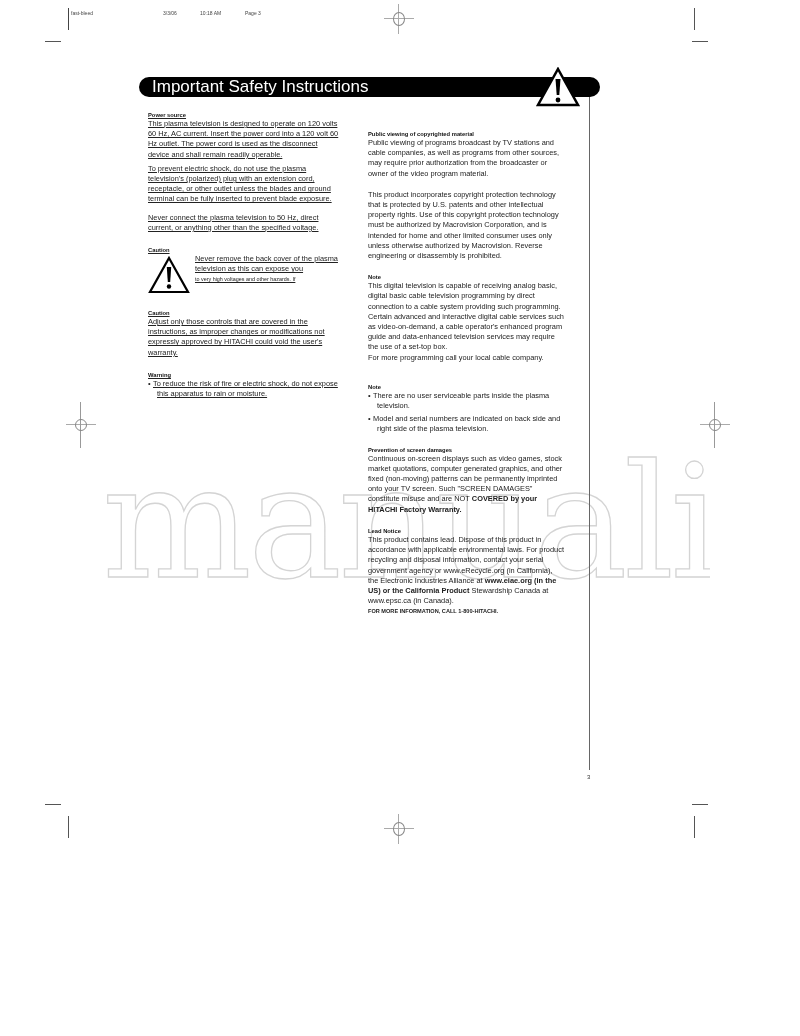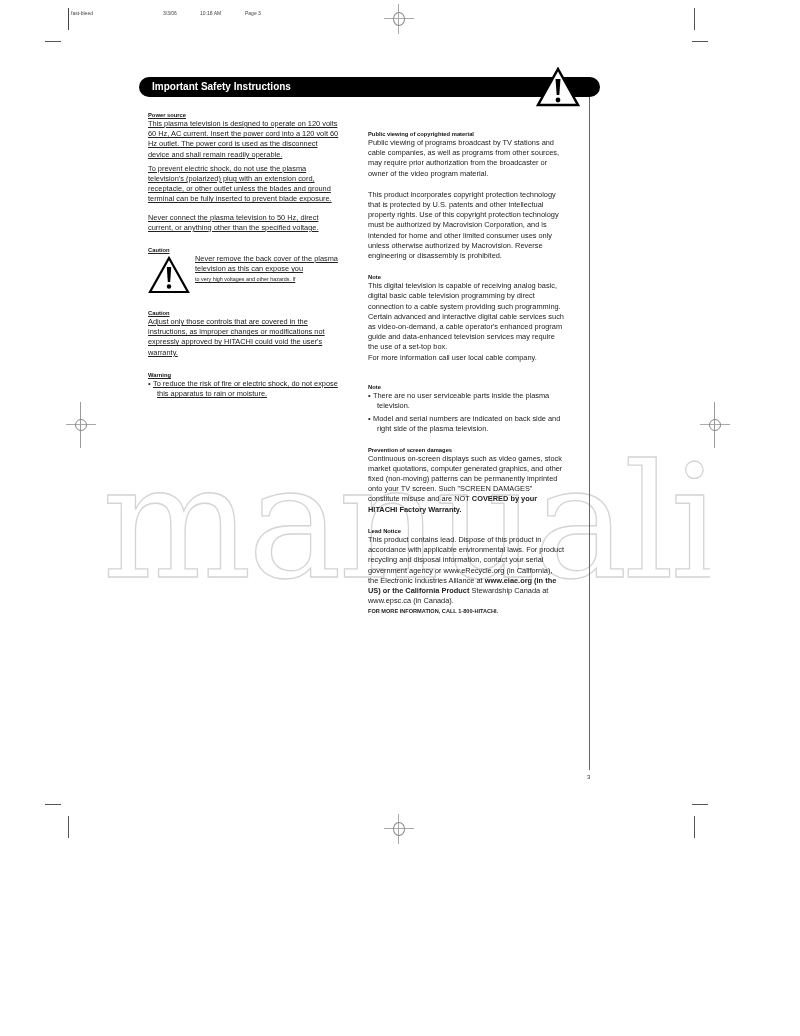--- a/index.html
+++ b/index.html
@@ -19,21 +19,21 @@
   .reg .h { position: absolute; left: 0; top: 14px; width: 30px; height: 1px; background: #aaa; }
   .reg .v { position: absolute; left: 14px; top: 0; width: 1px; height: 30px; background: #aaa; }
   .reg .c { position: absolute; left: 9px; top: 8px; width: 10px; height: 12px; border: 1px solid #888; border-radius: 50%; }
   .reg.side .v { background: #999; }
   
   .header-bar {
     left: 139px; top: 77px; width: 461px; height: 20px; background: #000;
     border-radius: 10px 10px 10px 10px;
   }
   .header-title {
-    left: 152px; top: 78px; font-size: 10px; font-weight: bold; color: #fff; line-height: 18px;
+    left: 152px; top: 78px; font-size: 17px; font-weight: normal; color: #fff; line-height: 18px;
   }
   .header-warning { left: 536px; top: 67px; width: 44px; height: 40px; }
   .right-rule { left: 589px; top: 97px; width: 1px; height: 673px; background: #666; }
   
   .col { font-size: 7.4px; line-height: 10.2px; color: #222; }
   .col-left { left: 148px; top: 111px; width: 192px; text-decoration: underline; }
   .col-right { left: 368px; top: 130px; width: 196px; }
   .h { font-weight: bold; font-size: 5.8px; line-height: 8px; color: #111; margin: 0; }
   .p { margin: 0 0 4px 0; }
   .caution-block { position: relative; min-height: 46px; }
@@ -134,21 +134,21 @@
 
 <div class="abs col col-right">
   <div class="h">Public viewing of copyrighted material</div>
   <p class="p">Public viewing of programs broadcast by TV stations and cable companies, as well as programs from other sources, may require prior authorization from the broadcaster or owner of the video program material.</p>
   <div style="height:7px"></div>
   <p class="p">This product incorporates copyright protection technology that is protected by U.S. patents and other intellectual property rights. Use of this copyright protection technology must be authorized by Macrovision Corporation, and is intended for home and other limited consumer uses only unless otherwise authorized by Macrovision. Reverse engineering or disassembly is prohibited.</p>
   <div style="height:8px"></div>
 
   <div class="h">Note</div>
   <p class="p" style="margin-bottom:0">This digital television is capable of receiving analog basic, digital basic cable television programming by direct connection to a cable system providing such programming. Certain advanced and interactive digital cable services such as video-on-demand, a cable operator's enhanced program guide and data-enhanced television services may require the use of a set-top box.</p>
-  <p class="p">For more information call user local cable company.</p>
+  <p class="p">For more programming call your local cable company.</p>
   <div style="height:16px"></div>
 
   <div class="h">Note</div>
   <ul class="bul">
     <li>There are no user serviceable parts inside the plasma television.</li>
     <li>Model and serial numbers are indicated on back side and right side of the plasma television.</li>
   </ul>
   <div style="height:8px"></div>
 
   <div class="h">Prevention of screen damages</div>

